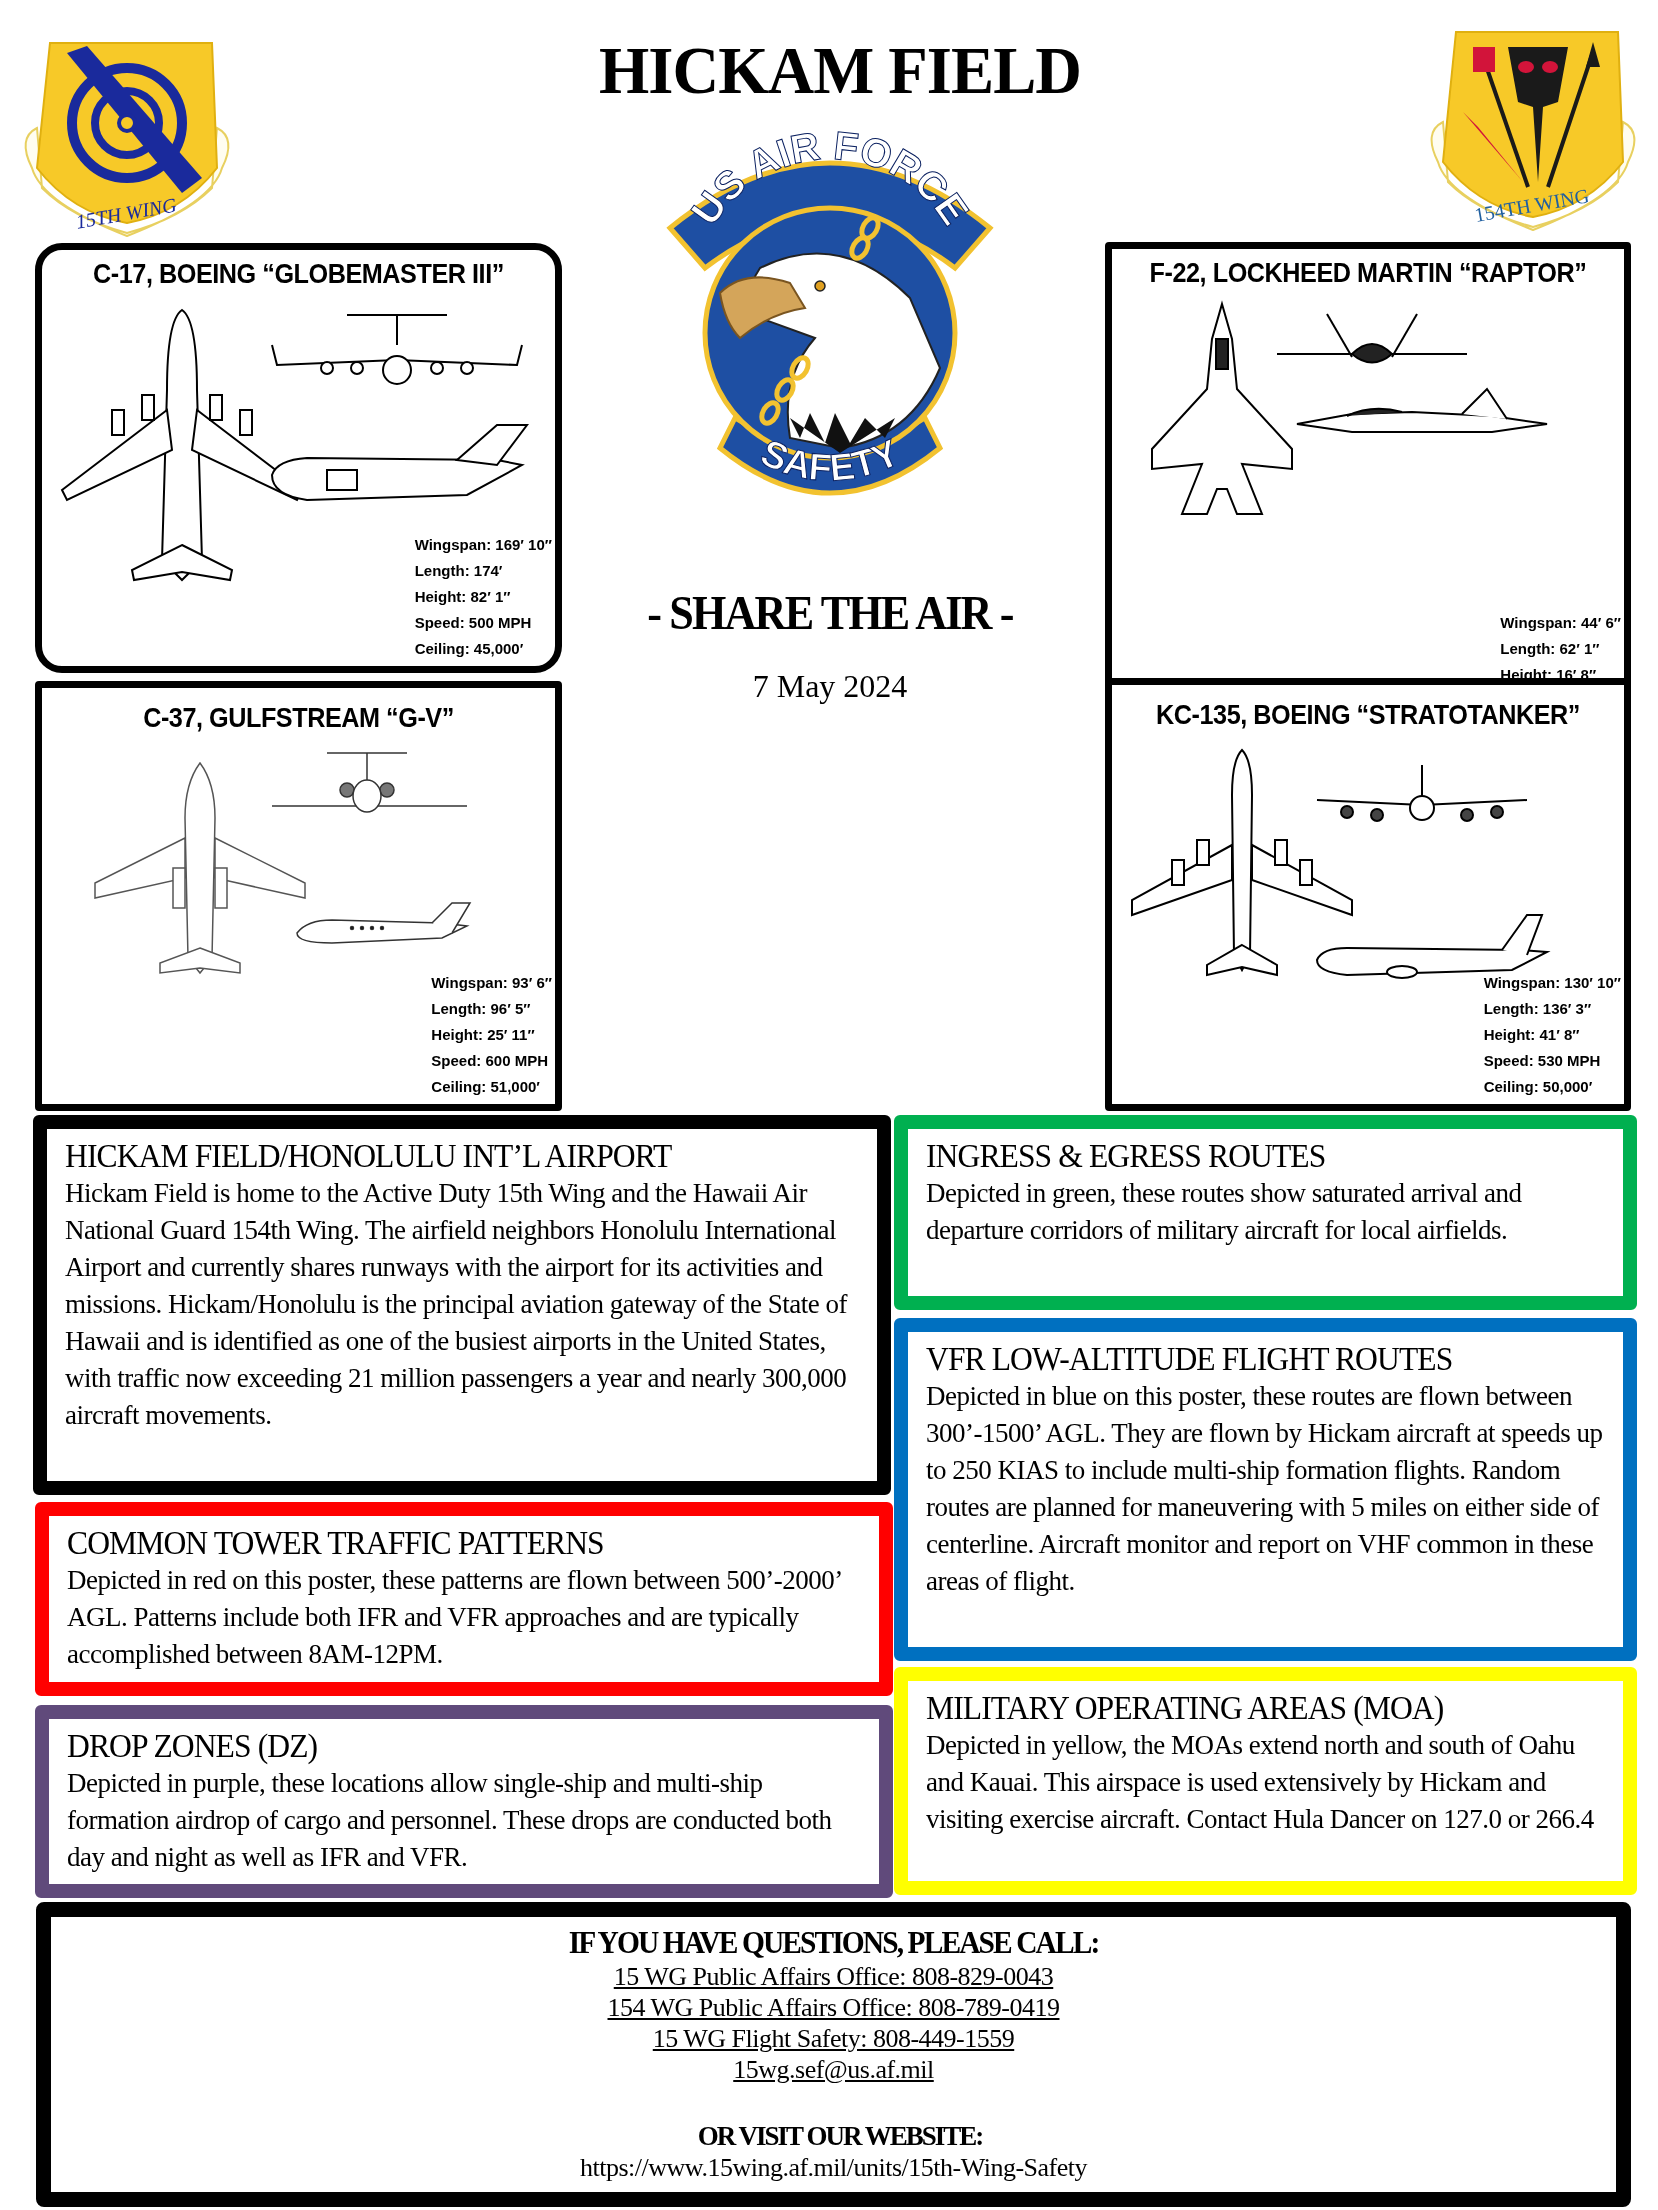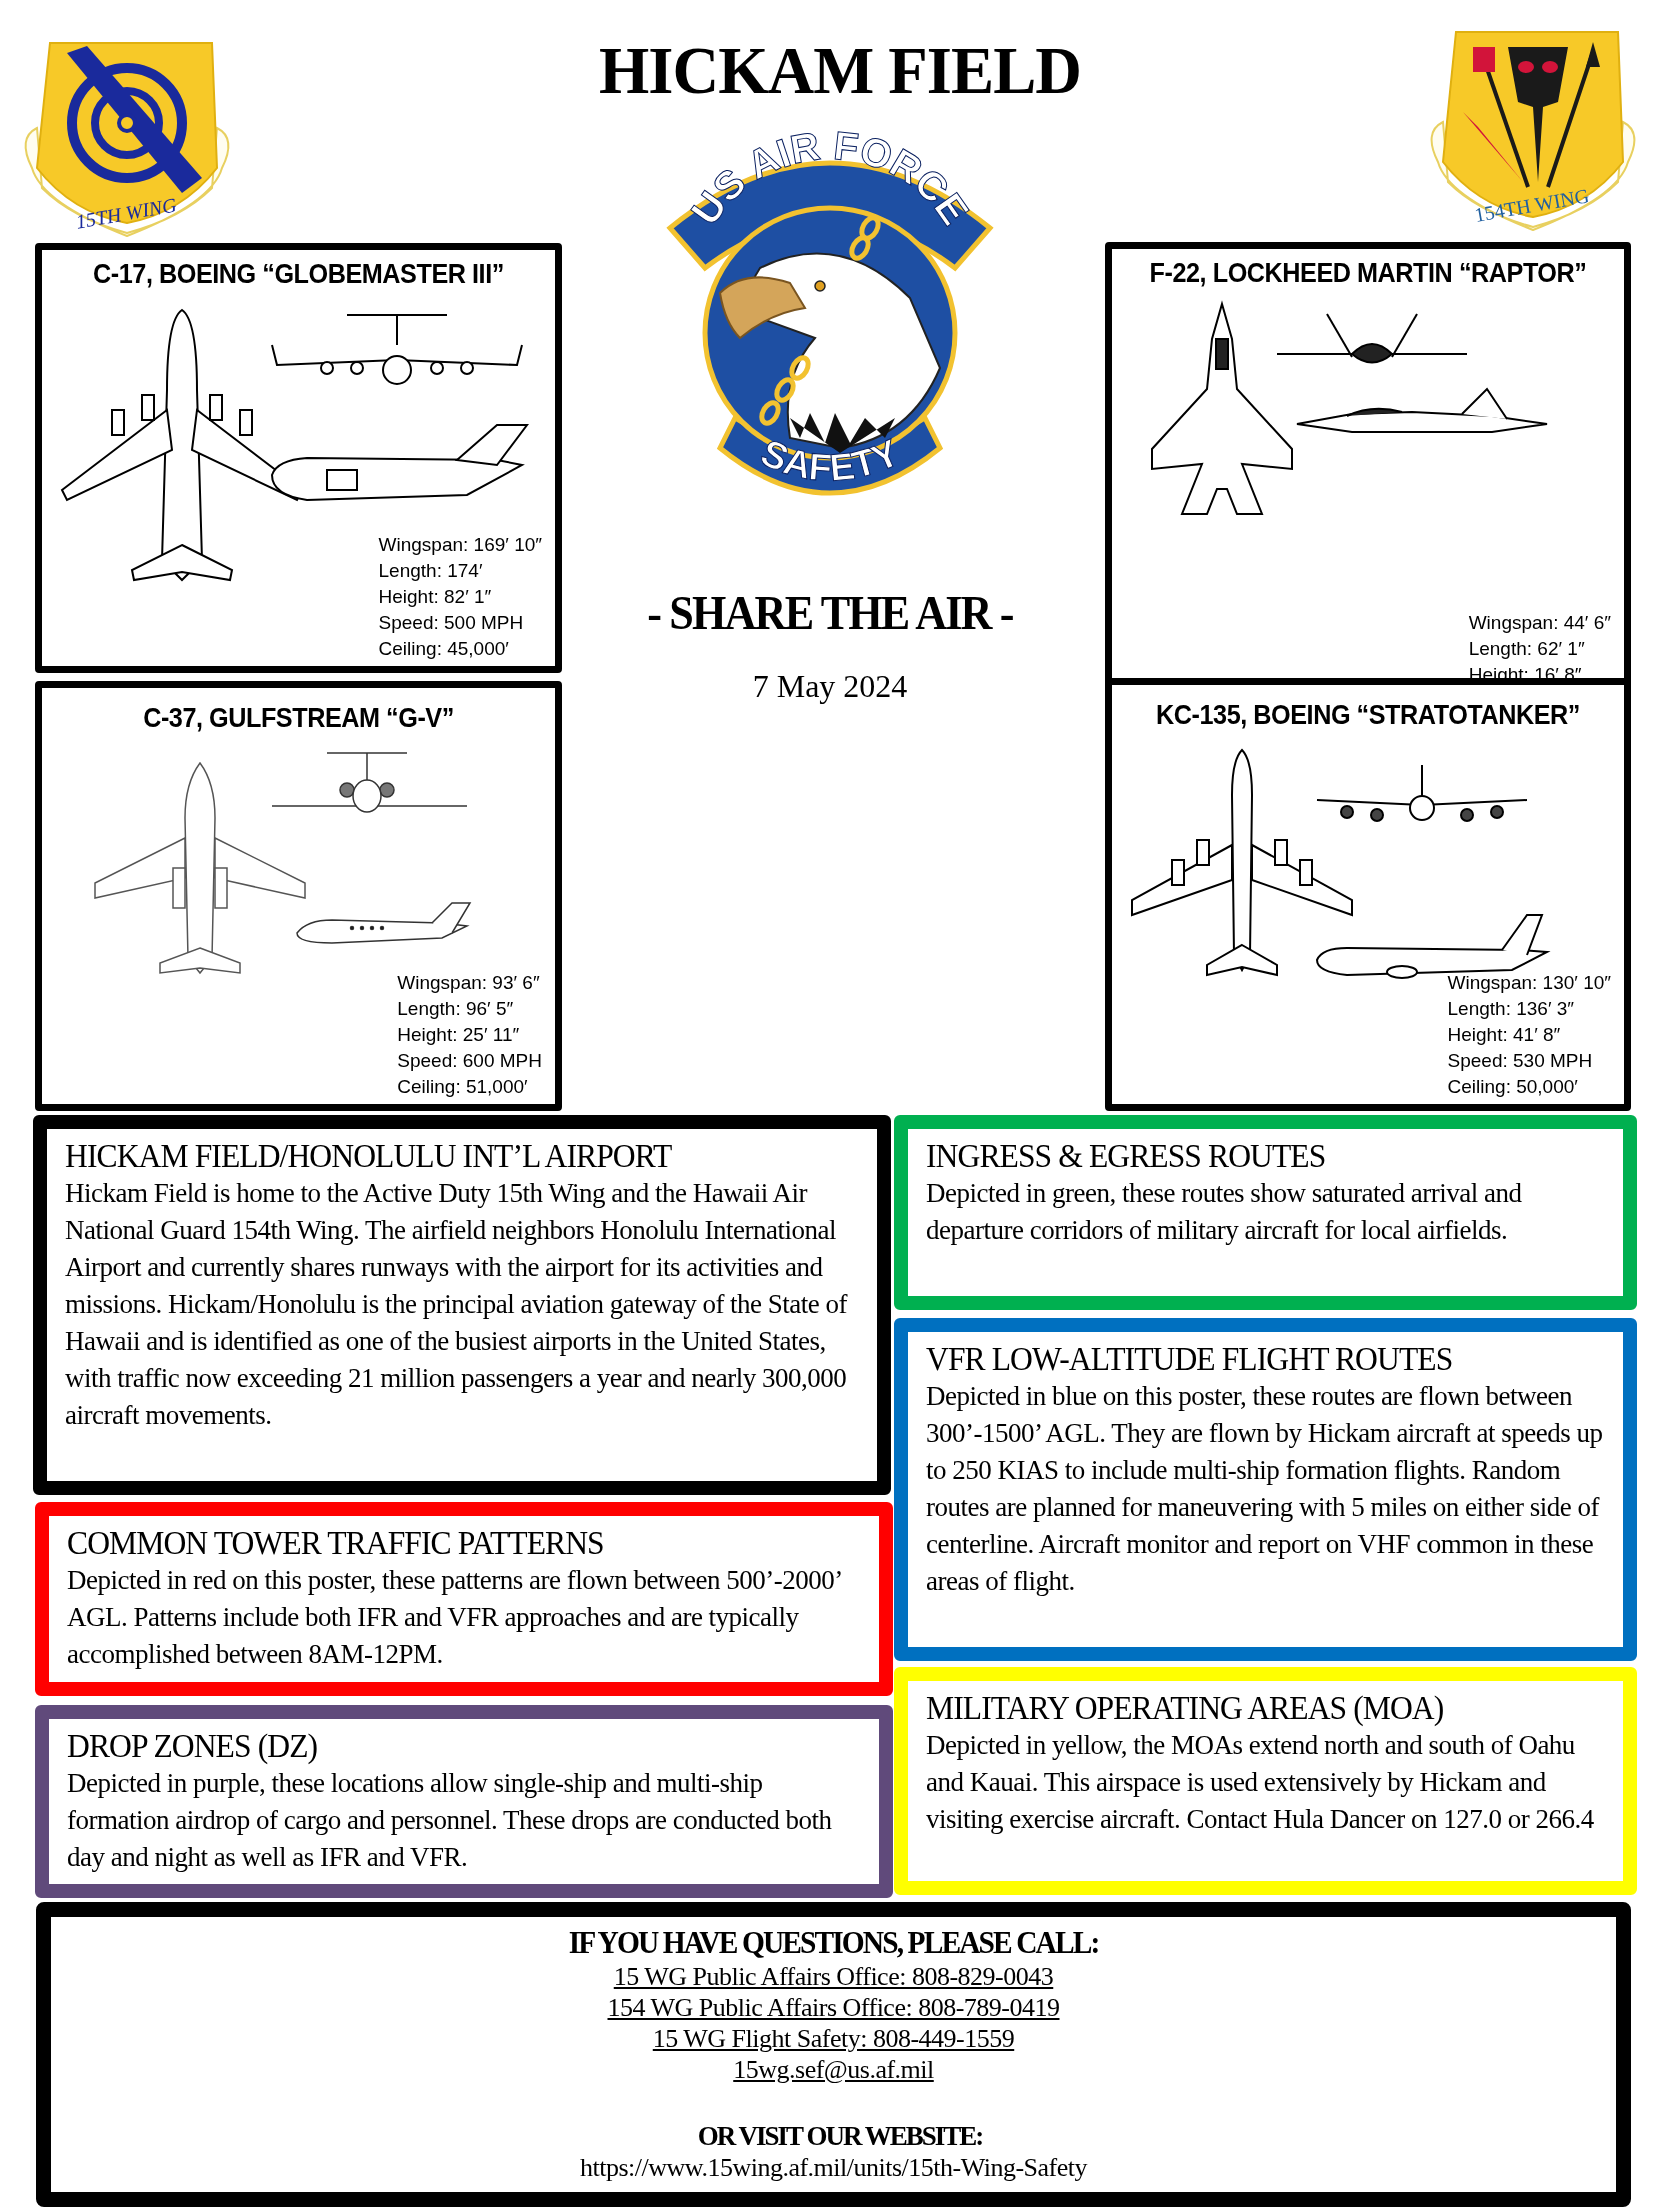--- a/index.html
+++ b/index.html
@@ -10,26 +10,26 @@
   #main-title { left: 560px; top: 30px; width: 560px; text-align: center; font-family: "Liberation Serif", serif; font-weight: bold; font-size: 68px; letter-spacing: -1px; line-height: 80px; transform: scaleX(0.95); }
 
   
   .emblem { width: 230px; height: 230px; }
   #emblem-left { left: 12px; top: 18px; }
   #emblem-right { left: 1418px; top: 12px; }
   #emblem-center { left: 640px; top: 118px; width: 380px; height: 420px; }
 
   
   .aircraft-card { border: 7px solid #000; border-radius: 4px; box-sizing: border-box; background: #fff; }
-  #card-c17 { left: 35px; top: 243px; width: 527px; height: 430px; }
+  #card-c17 { left: 35px; top: 243px; width: 527px; height: 430px; border-radius: 27px; }
   #card-f22 { left: 1105px; top: 242px; width: 526px; height: 509px; }
   #card-c37 { left: 35px; top: 681px; width: 527px; height: 430px; }
   #card-kc135 { left: 1105px; top: 678px; width: 526px; height: 433px; }
   .card-title { position: absolute; left: 0; right: 0; top: 8px; text-align: center; font-family: "Liberation Sans", sans-serif; font-weight: bold; font-size: 28px; letter-spacing: -0.5px; white-space: nowrap; transform: scaleX(0.9); }
-  .specs { position: absolute; right: 13px; bottom: 4px; font-family: "Liberation Sans", sans-serif; font-weight: normal; font-size: 19px; line-height: 26px; }
+  .specs { position: absolute; right: 3px; bottom: 4px; font-family: "Liberation Sans", sans-serif; font-weight: bold; font-size: 15px; line-height: 26px; }
   .spec-line { white-space: nowrap; }
   .plane-svg { position: absolute; }
 
   
   #slogan { left: 560px; top: 585px; width: 540px; text-align: center; font-weight: bold; font-size: 48px; letter-spacing: -2px; transform: scaleX(0.92); }
   #date { left: 560px; top: 668px; width: 540px; text-align: center; font-size: 32px; }
 
   
   .info-box { box-sizing: border-box; border-radius: 6px; background: #fff; padding: 8px 10px 8px 18px; }
   .info-box h2 { margin: 0; font-family: "Liberation Serif", serif; font-weight: normal; font-size: 34px; line-height: 38px; letter-spacing: -1px; white-space: nowrap; transform-origin: left; transform: scaleX(0.93); }

